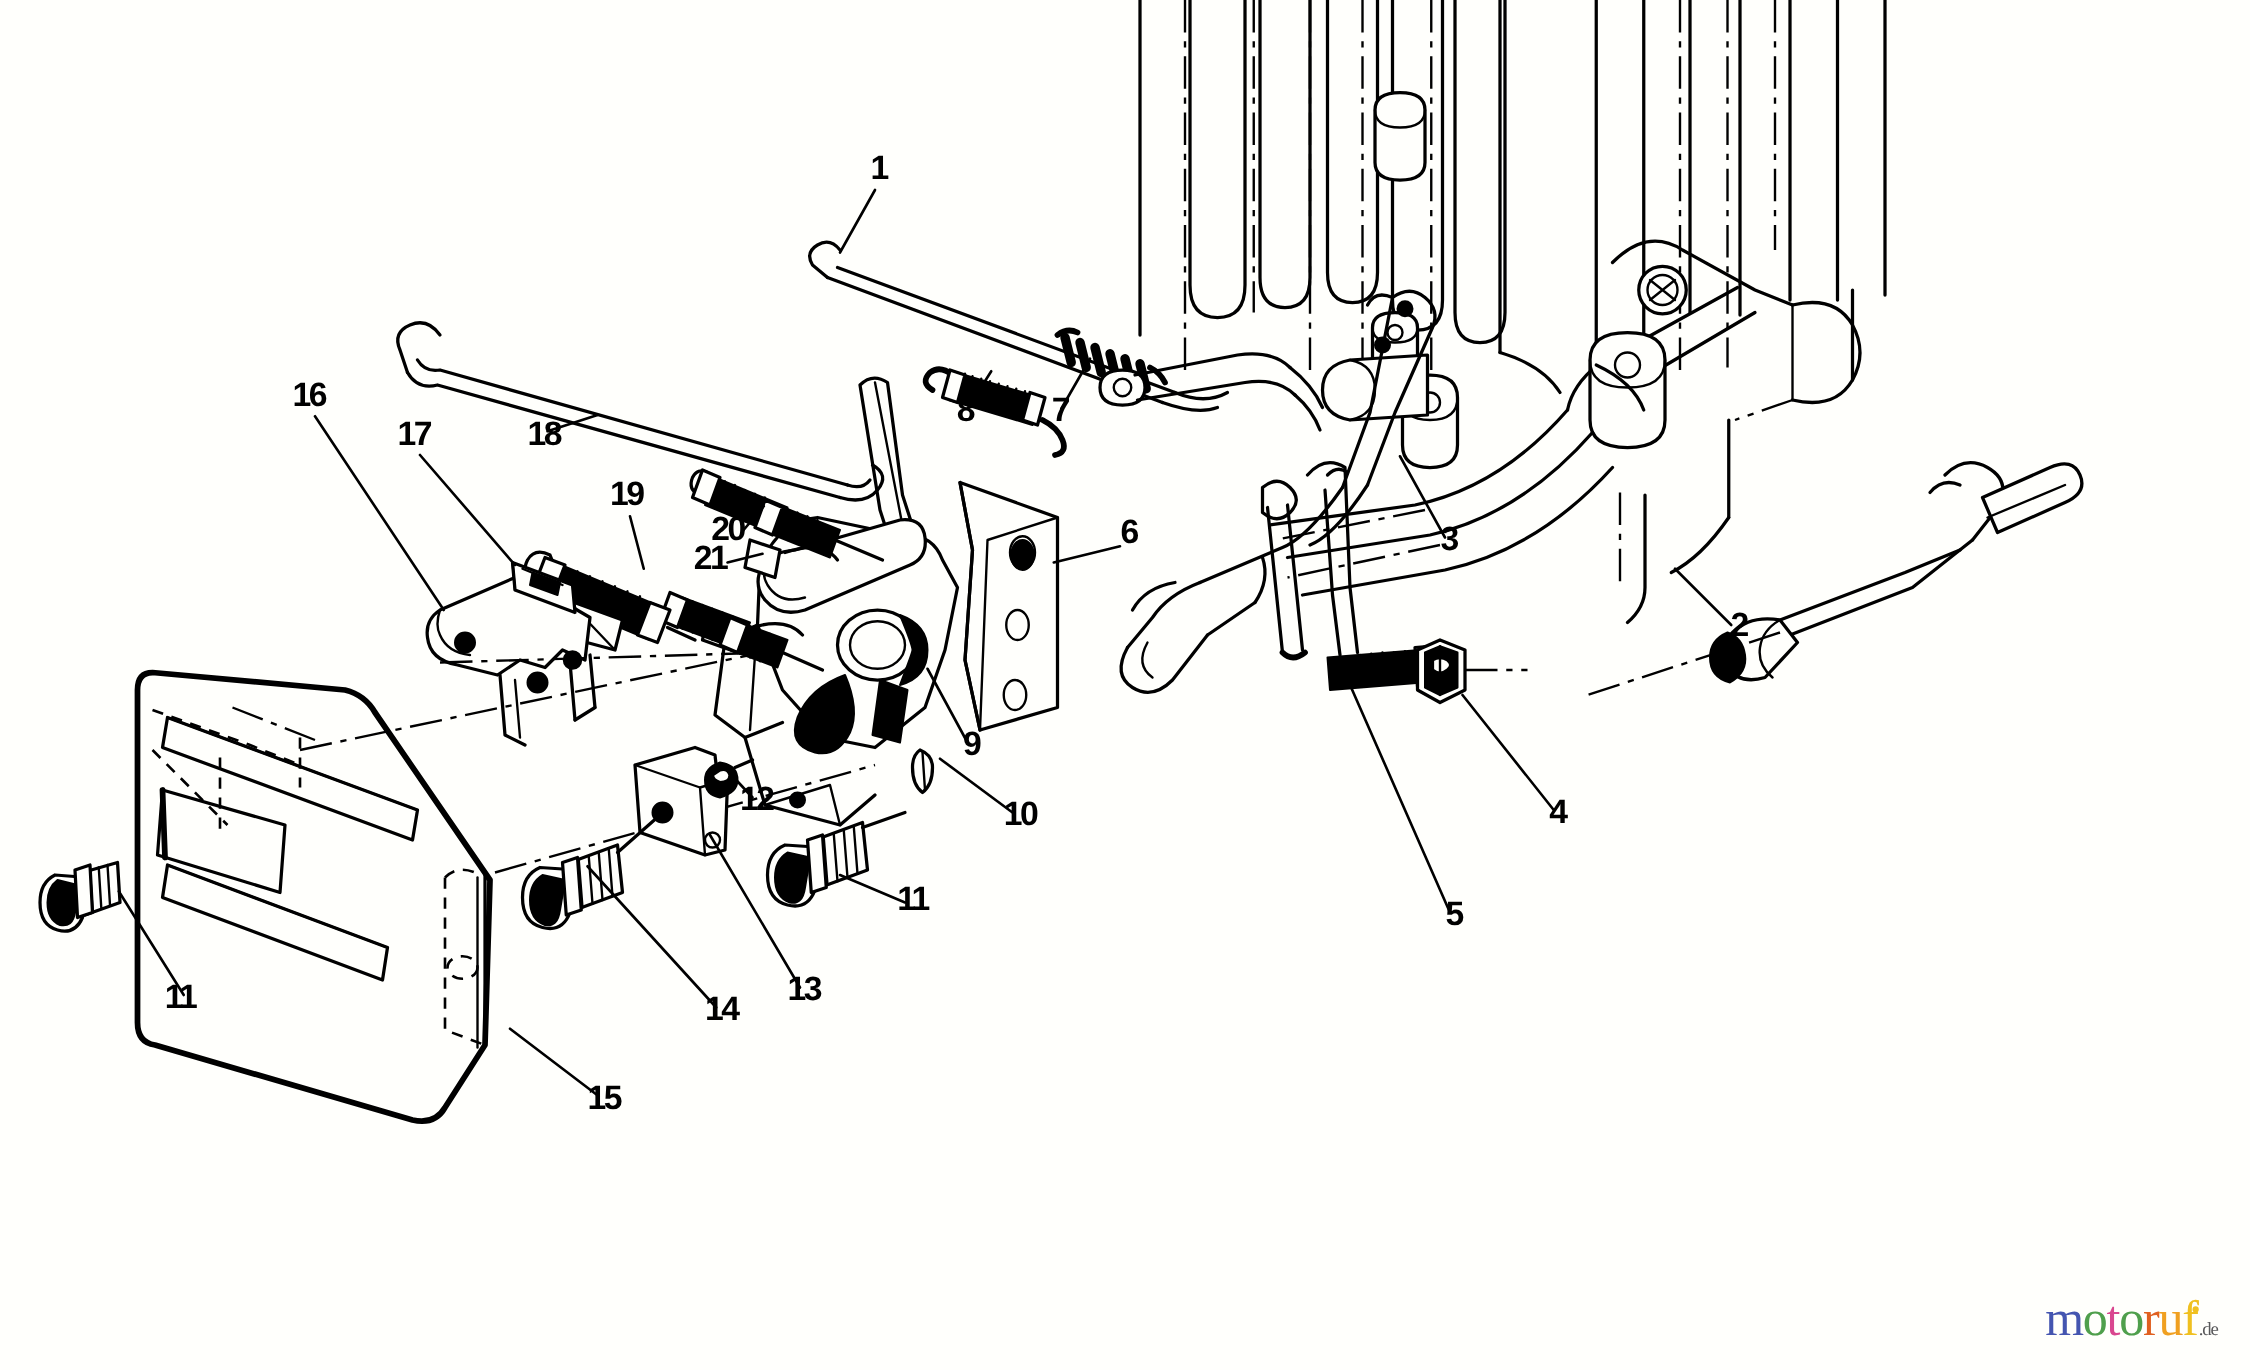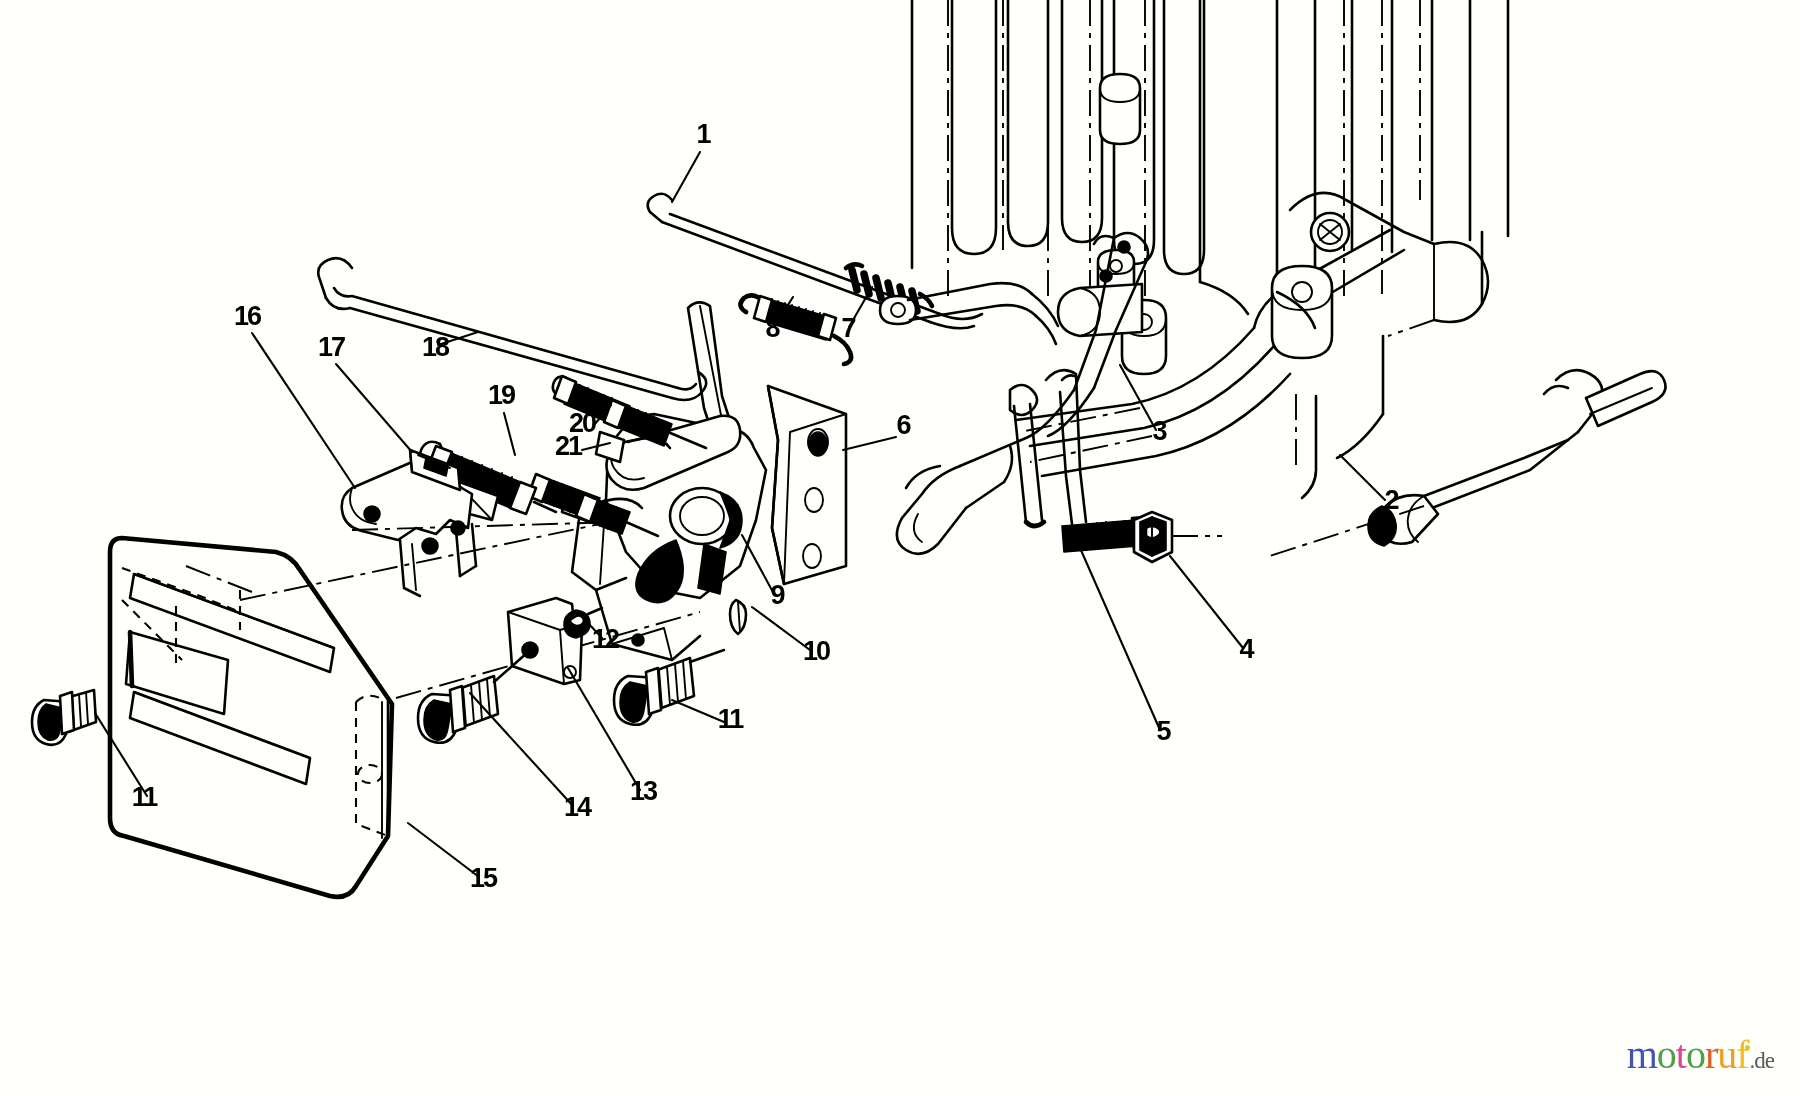--- a/index.html
+++ b/index.html
@@ -37,21 +37,21 @@
     right: 26px;
     bottom: 18px;
     font-family: "Liberation Serif", serif;
     font-size: 40px;
     letter-spacing: -1px;
     white-space: nowrap;
     user-select: none;
   }
   #watermark .l { display: inline-block; }
   #watermark .suffix {
-    font-size: 23px;
+    font-size: 15px;
     color: #58585a;
   }
 </style>
 </head>
 <body>
 
 <div id="page">
 
   <svg id="diagram" viewBox="0 0 1800 1096">
     <defs>

